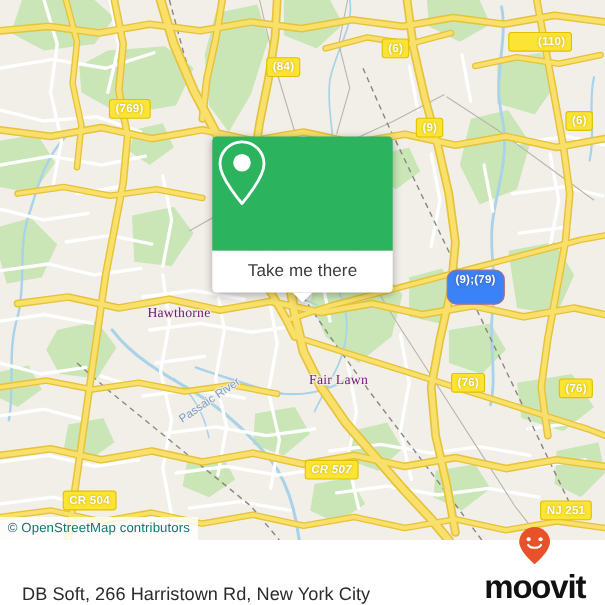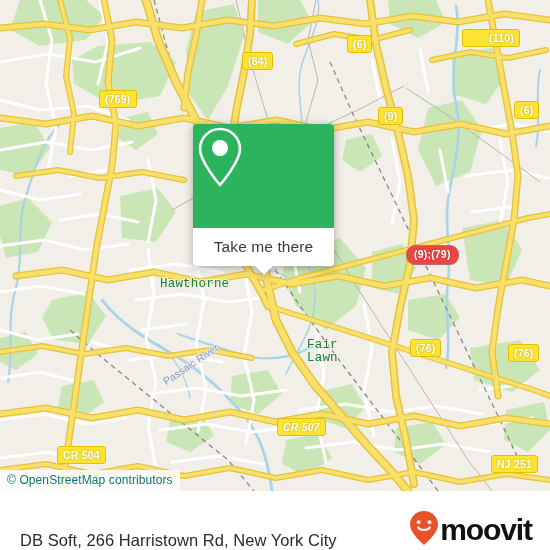--- a/index.html
+++ b/index.html
@@ -15,29 +15,28 @@
   #map {
     position:absolute; left:0; top:0; width:550px; height:491px;
     background:#f2efe9;
     overflow:hidden;
   }
   #map svg { position:absolute; left:0; top:0; }
 
   
   .place-label {
     position:absolute;
-    color:#15803d;
+    color:#701a75;
     font-size:12.5px;
-    font-family:Liberation Mono, monospace;
+    font-family:Liberation Serif, serif;
     white-space:nowrap;
     letter-spacing:.2px;
     text-shadow:
       1px 0 0 #f2efe9, -1px 0 0 #f2efe9, 0 1px 0 #f2efe9, 0 -1px 0 #f2efe9,
       1px 1px 0 #f2efe9, -1px -1px 0 #f2efe9, 1px -1px 0 #f2efe9, -1px 1px 0 #f2efe9;
-    margin-left: 26px;
   }
   .place-label.two-line { text-align:left; line-height:13px; white-space:normal; width:60px; }
   .water-label {
     position:absolute;
     color:#7b9fc4;
     font-size:10.5px;
     white-space:nowrap;
     transform-origin:left center;
     text-shadow:
       1px 0 0 #f2efe9, -1px 0 0 #f2efe9, 0 1px 0 #f2efe9, 0 -1px 0 #f2efe9;
@@ -52,44 +51,44 @@
     color:#ffffff;
     font-size:10.5px;
     font-weight:bold;
     line-height:1;
     padding:2.5px 5px 3px;
     white-space:nowrap;
     text-shadow:0 0 2px rgba(140,110,0,.55);
     letter-spacing:.2px;
   }
   .shield.pill {
-    background:#ef4444;
+    background:#3b82f6;
     border:1.6px solid #b06f7e;
     border-radius:9px;
     color:#ffffff;
-    padding:3px 7px 4px;
+    padding:3px 7px 16px;
     text-shadow:0 0 2px rgba(90,40,50,.5);
   }
 
   
   #attribution {
     position:absolute; left:0; bottom:0;
     background:rgba(255,255,255,.82);
     color:#0f766e;
     font-size:12px;
     padding:3px 7px 4px 7px;
     white-space:nowrap;
     letter-spacing:.1px;
   }
 
   
   #callout {
     position:absolute;
     left:193px; top:124px;
-    width:141px;
+    width:164px;
     border-radius:4px;
     filter:drop-shadow(0 2px 4px rgba(0,0,0,.32));
   }
   #callout-head {
     height:104px;
     background:#2bb35e;
     border-radius:4px 4px 0 0;
     display:flex; align-items:center; justify-content:center;
   }
   #callout-body {
@@ -122,21 +121,21 @@
     display:flex; align-items:flex-end;
     padding:0 18px 0 20px;
   }
   #footer-title {
     color:#2b2b2b;
     font-size:16.5px;
     letter-spacing:.05px;
     flex:1;
     white-space:nowrap;
   }
-  #brand { display:flex; align-items:center; gap:1px; }
+  #brand { display:flex; align-items:center; gap:1px;flex-direction:column; }
   #brand-name {
     color:#111111;
     font-size:30px;
     font-weight:bold;
     letter-spacing:-1.1px;
     line-height:1;
   }
 </style>
 </head>
 <body>

